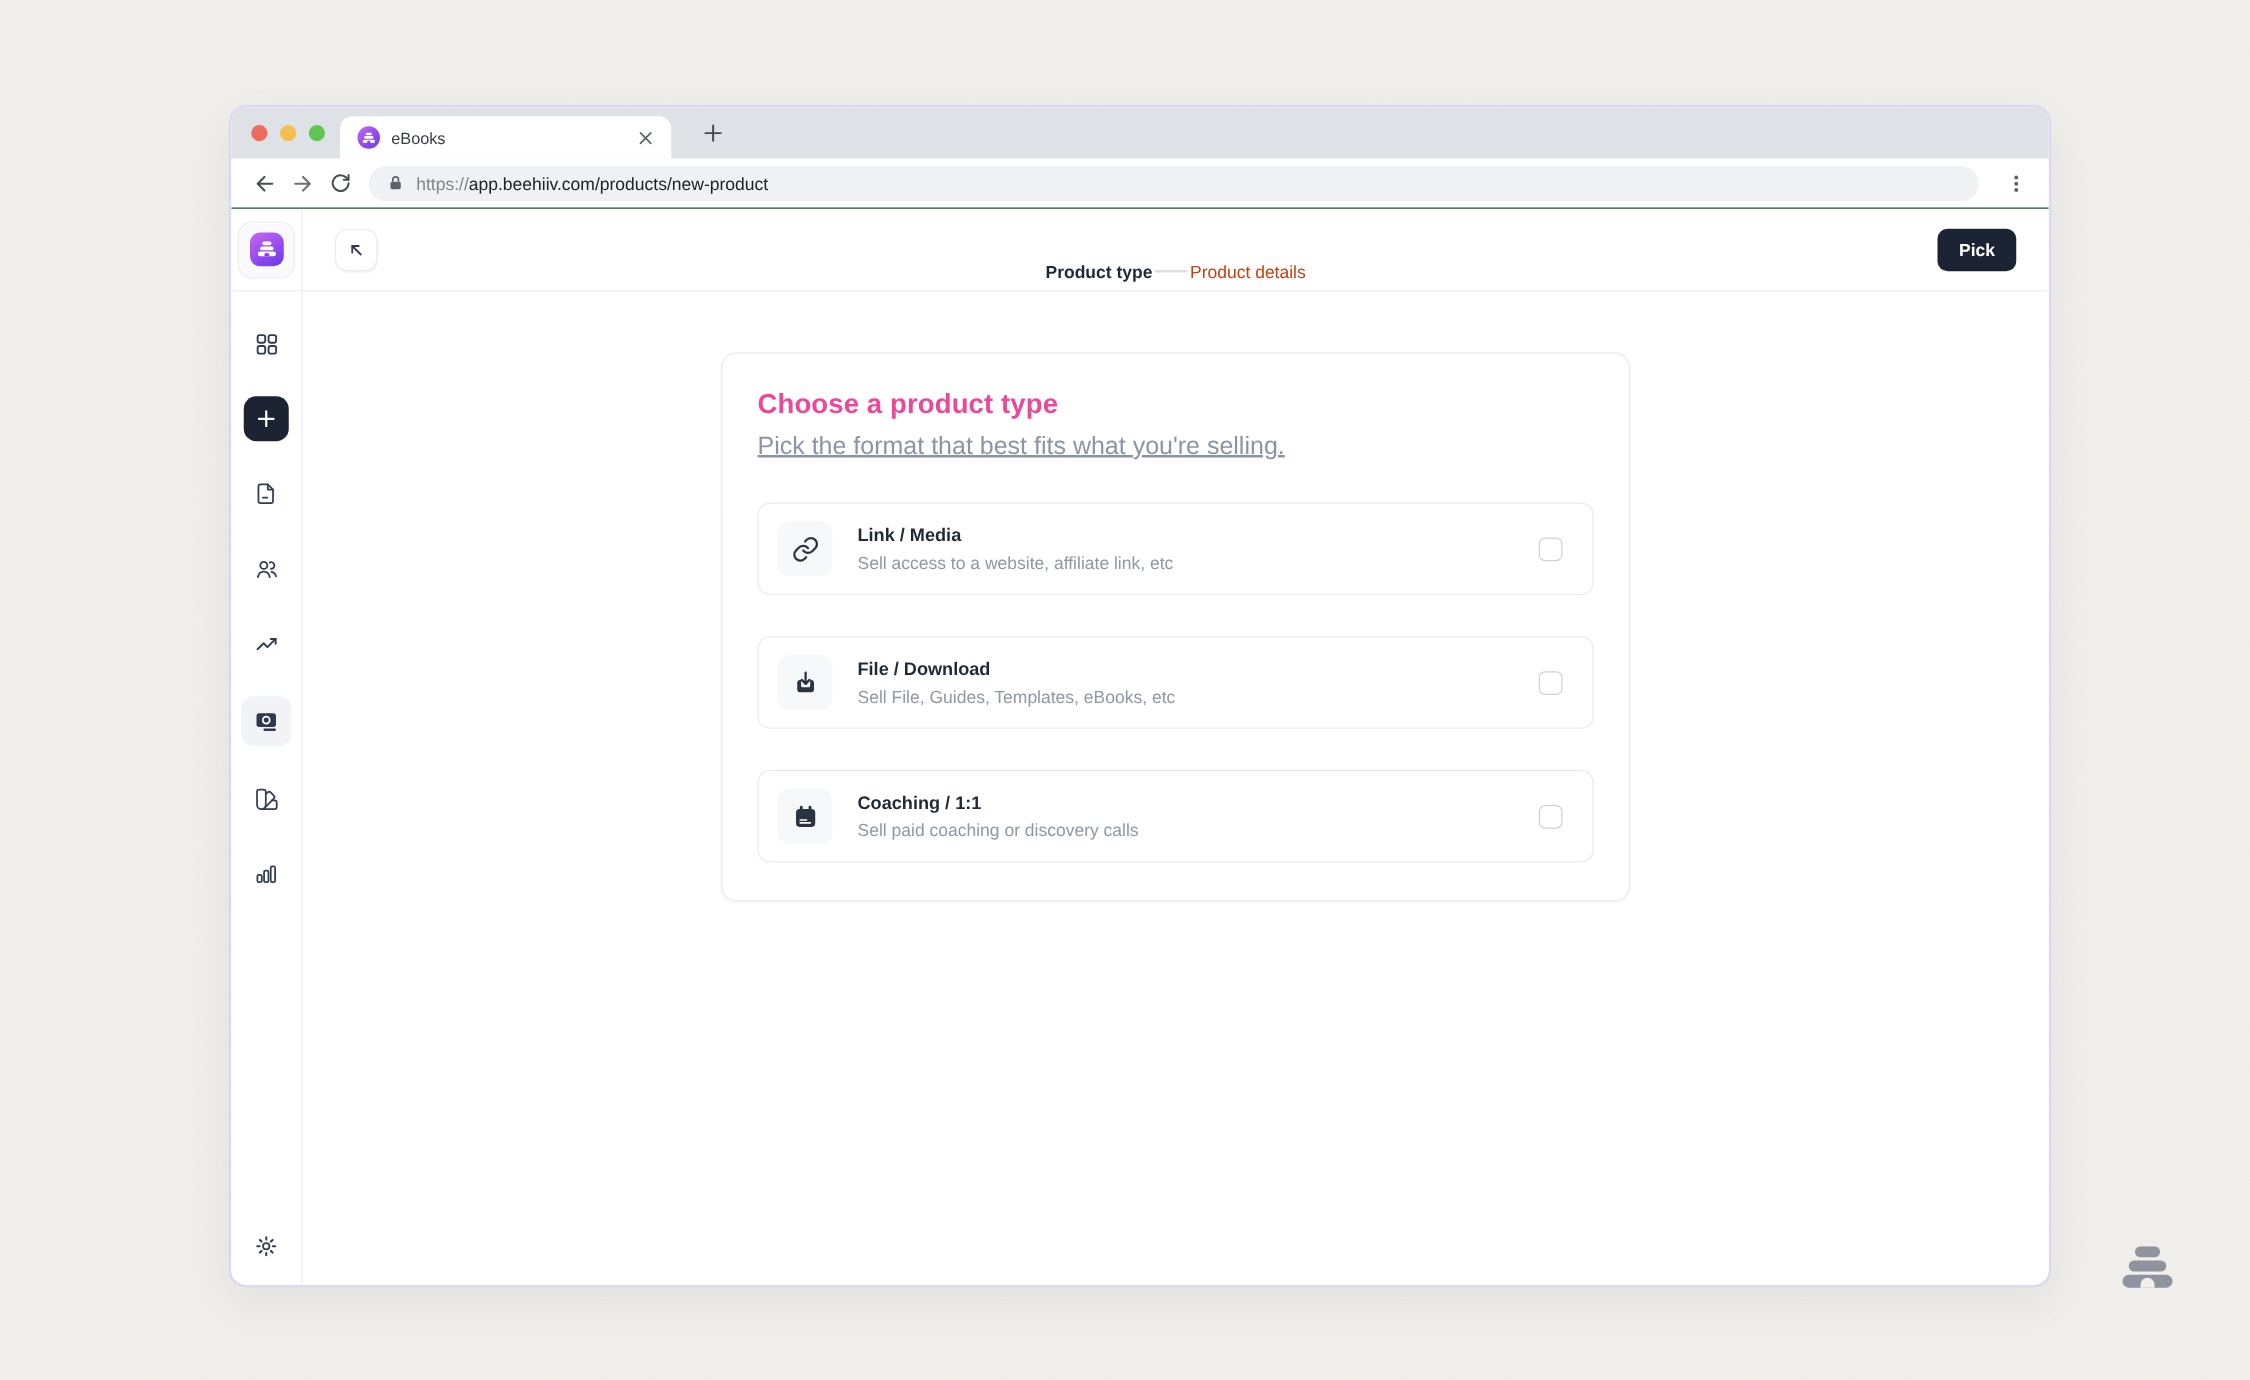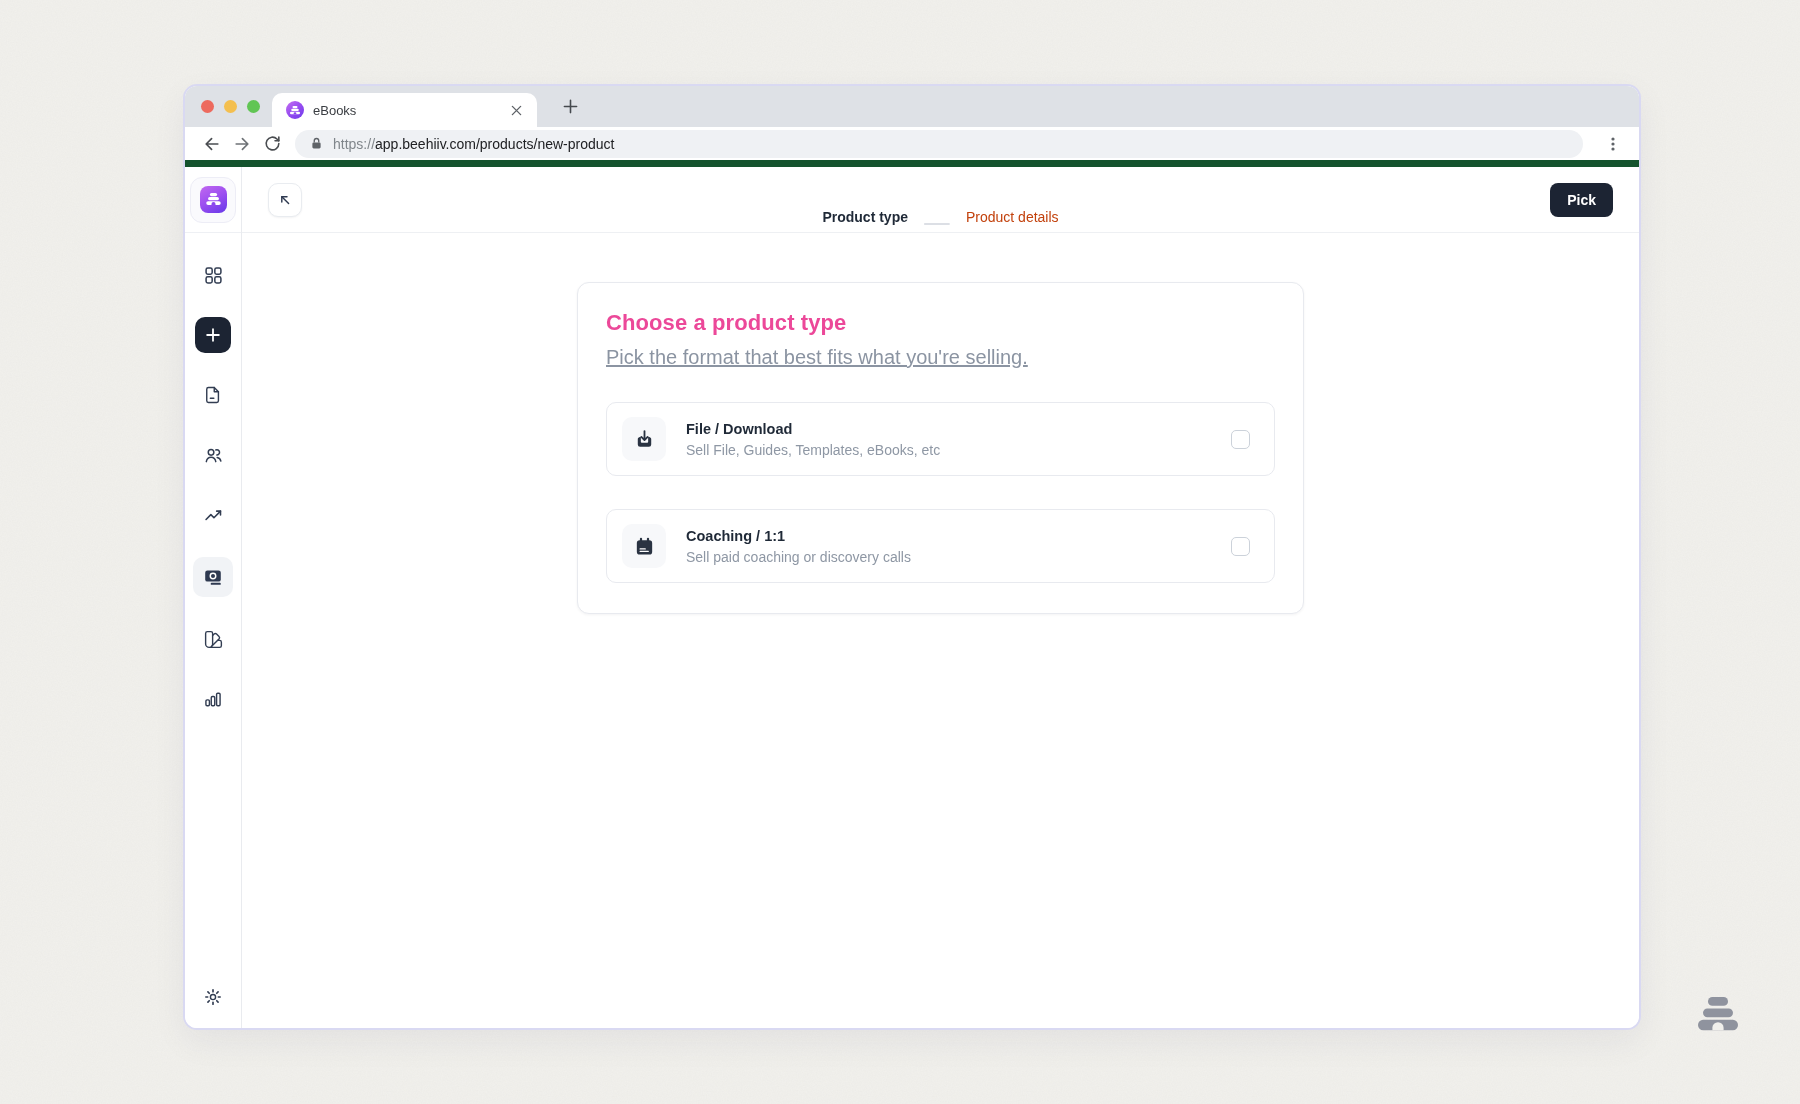--- a/index.html
+++ b/index.html
@@ -30,21 +30,21 @@
   }
   .favicon {
     width:18px; height:18px; border-radius:50%;
     background:linear-gradient(140deg,#c06cf2 5%,#9b4ef0 45%,#6d3bec 100%);
     display:flex; align-items:center; justify-content:center; flex:none;
   }
   .tab-title { font-size:13px; color:#3a3d42; margin-left:9px; flex:1; white-space:nowrap; overflow:hidden; }
   .tab-close { width:18px; height:18px; border-radius:4px; display:flex; align-items:center; justify-content:center; flex:none; }
   .newtab { position:absolute; left:372px; bottom:8px; width:26px; height:26px; border-radius:50%; display:flex; align-items:center; justify-content:center; }
 
-  .toolbar { height:40px; background:#fff; border-bottom:7px solid #14532d; display:flex; align-items:center; padding:0 12px; position:relative; }
+  .toolbar { height:40px; background:#fff; border-bottom:1px solid #14532d; display:flex; align-items:center; padding:0 12px; position:relative; }
   .navbtn { width:30px; height:30px; border-radius:50%; display:flex; align-items:center; justify-content:center; flex:none; }
   .urlbar {
     margin-left:8px; height:28px; width:1288px; background:#eff1f4; border-radius:14px;
     display:flex; align-items:center; padding:0 14px; gap:9px;
   }
   .url-text { font-size:14px; color:#202124; white-space:nowrap; }
   .url-scheme { color:#80868b; }
   .kebab { margin-left:auto; width:28px; height:28px; display:flex; align-items:center; justify-content:center; }
 
   
@@ -69,21 +69,21 @@
 
   .main { flex:1; display:flex; flex-direction:column; }
   .app-header {
     height:66px; flex:none; border-bottom:1px solid #eef0f3;
     display:flex; align-items:center; padding:0 26px; position:relative;
   }
   .back-btn {
     width:34px; height:34px; border-radius:10px; background:#fff; border:1px solid #e9ecf0;
     box-shadow:0 1px 2px rgba(16,24,40,.05); display:flex; align-items:center; justify-content:center;
   }
-  .stepper { position:absolute; left:50%; transform:translateX(-50%); display:flex; align-items:flex-end; gap:16px;margin-top:34px; }
+  .stepper { position:absolute; left:50%; transform:translateX(-50%); display:flex; align-items:center; gap:2px;margin-top:34px; }
   .step-active { font-size:14px; font-weight:700; color:#1f2937; }
   .step-dash { width:26px; height:2px; background:#dcdfe5; border-radius:2px; }
   .step-inactive { font-size:14px; color:#c2410c; }
   .next-btn {
     margin-left:auto; background:#1c2433; color:#fff; border:none; border-radius:8px;
     font-family:inherit; font-size:14px; font-weight:600; padding:9px 17px; cursor:pointer;
   }
 
   .content { flex:1; overflow:auto; }
   .card {
@@ -284,20 +284,33 @@
         <button class="next-btn">Pick</button>
       </div>
 
       <div class="content">
         <div class="card">
           <div class="card-title">Choose a product type</div>
           <div class="card-subtitle">Pick the format that best fits what you're selling.</div>
 
           <div class="options">
 
+            <div class="option">
+              <span class="opt-icon-tile">
+                <svg width="23" height="23" viewBox="0 0 24 24" fill="none" stroke="#2a3342" stroke-width="1.9" stroke-linecap="round" stroke-linejoin="round">
+                  <path d="M10 13a5 5 0 0 0 7.54.54l2.5-2.5a5 5 0 0 0-7.07-7.07l-1.4 1.4"></path>
+                  <path d="M14 11a5 5 0 0 0-7.54-.54l-2.5 2.5a5 5 0 0 0 7.07 7.07l1.4-1.4"></path>
+                </svg>
+              </span>
+              <span class="opt-text">
+                <span class="opt-label">Link / Media</span>
+                <span class="opt-desc">Sell access to a website, affiliate link, etc</span>
+              </span>
+              <span class="checkbox"></span>
+            </div>
 
             <div class="option">
               <span class="opt-icon-tile">
                 <svg width="23" height="23" viewBox="0 0 24 24">
                   <path d="M5 11.6c0-1.3 1-2.3 2.3-2.3h.9v5.2c0 .5.4.9.9.9h5.8c.5 0 .9-.4.9-.9V9.3h.9c1.3 0 2.3 1 2.3 2.3v5.6a2.4 2.4 0 0 1-2.4 2.4H7.4A2.4 2.4 0 0 1 5 17.2z" fill="#2a3342"></path>
                   <path d="M12 3.2v9.2M8.7 9.3l3.3 3.3 3.3-3.3" fill="none" stroke="#2a3342" stroke-width="1.9" stroke-linecap="round" stroke-linejoin="round"></path>
                 </svg>
               </span>
               <span class="opt-text">
                 <span class="opt-label">File / Download</span>

